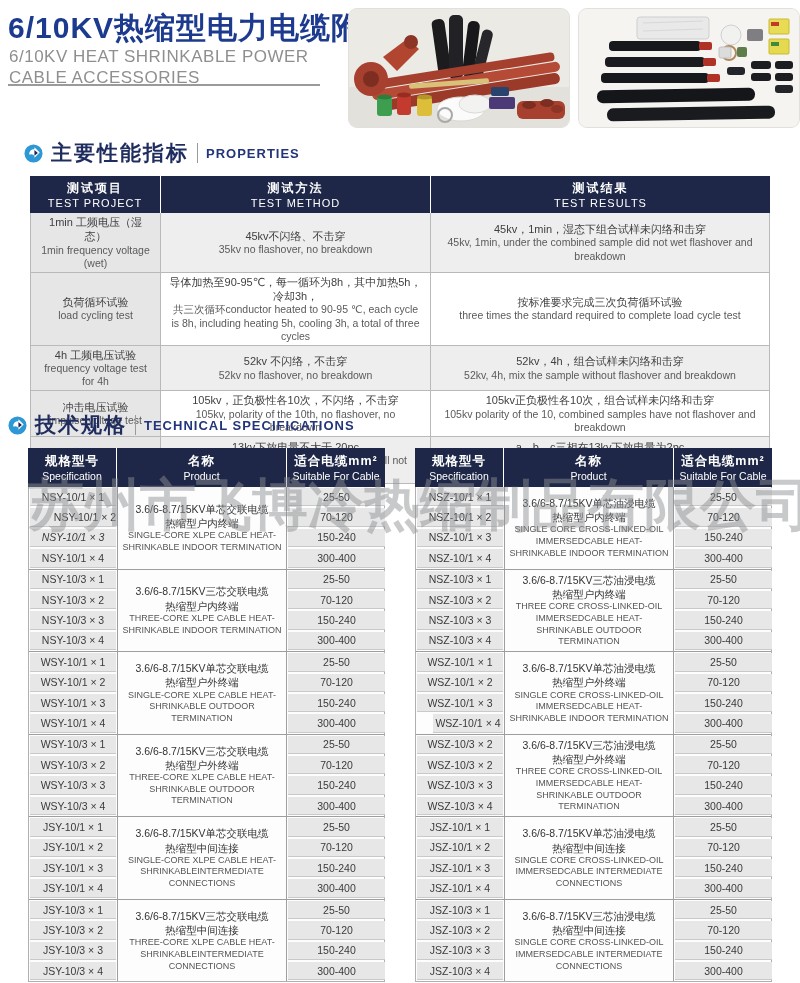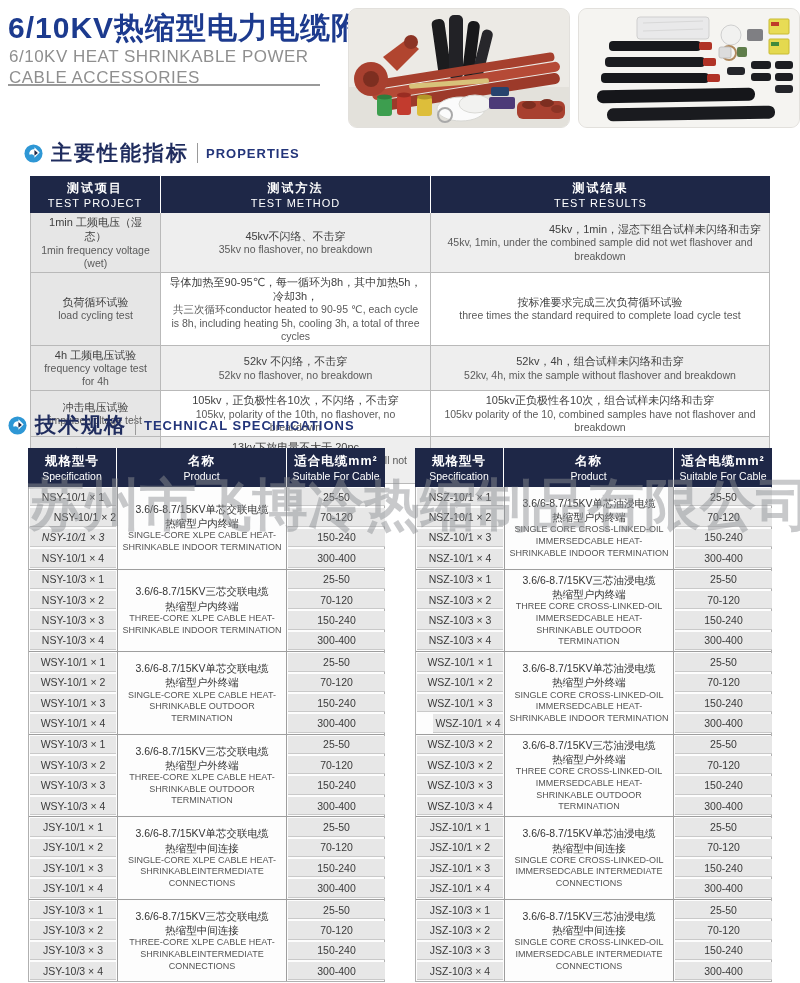--- a/index.html
+++ b/index.html
@@ -199,21 +199,21 @@
     <div class="props-body">
         <div class="prow odd">
           <div class="pcell" style="min-height: 36px;">
             <div class="cn">1min 工频电压（湿态）</div>
             <div class="en">1min frequency voltage (wet)</div>
           </div>
           <div class="pcell" style="min-height: 36px;">
             <div class="cn">45kv不闪络、不击穿</div>
             <div class="en">35kv no flashover, no breakdown</div>
           </div>
-          <div class="pcell" style="min-height: 36px; align-items: flex-end;">
+          <div class="pcell" style="min-height: 36px;">
             <div class="cn">45kv，1min，湿态下组合试样未闪络和击穿</div>
             <div class="en">45kv, 1min, under the combined sample did not wet flashover and breakdown</div>
           </div>
         </div>
         <div class="prow even">
           <div class="pcell" style="min-height: 50px;">
             <div class="cn">负荷循环试验</div>
             <div class="en">load cycling test</div>
           </div>
           <div class="pcell" style="min-height: 50px;">
@@ -256,20 +256,21 @@
         <div class="prow odd">
           <div class="pcell" style="min-height: 46px;">
             <div class="cn">局部放电试验</div>
             <div class="en">partial discharge test</div>
           </div>
           <div class="pcell" style="min-height: 46px;">
             <div class="cn">13kv下放电量不大于 20pc</div>
             <div class="en">the magnitude of the discharge at 13kv shall not exceed 20pc</div>
           </div>
           <div class="pcell" style="min-height: 46px;">
+            <div class="cn">a、b、c三相在13kv下放电量为2pc</div>
             <div class="en">the magnitude of the discharge of the combination samples did not exceed 2pc at 13kv</div>
           </div>
         </div>
       </div>
   </div>
 
   <div class="section-head sh-specs">
     <svg class="bullet" viewBox="0 0 20 20">
       <circle cx="10" cy="10" r="9.5" fill="#2e97d5"></circle>
       <path d="M5.5 11 A5 5 0 0 1 11 5.5 L11 3.5 L16.5 9 L11 14.5 L11 12.5 A4 4 0 0 0 7 11 Z" fill="#ffffff"></path>

